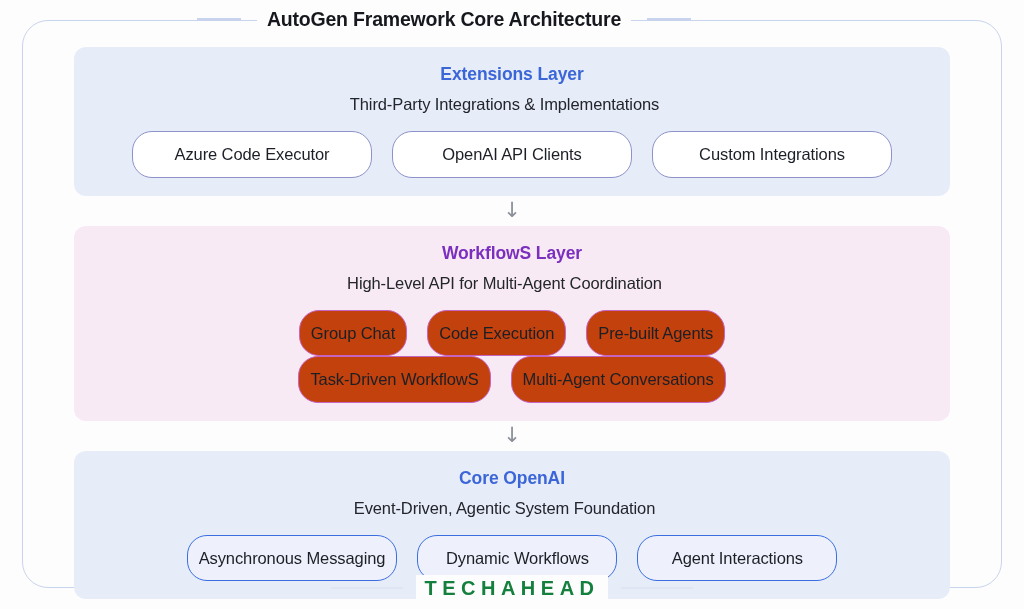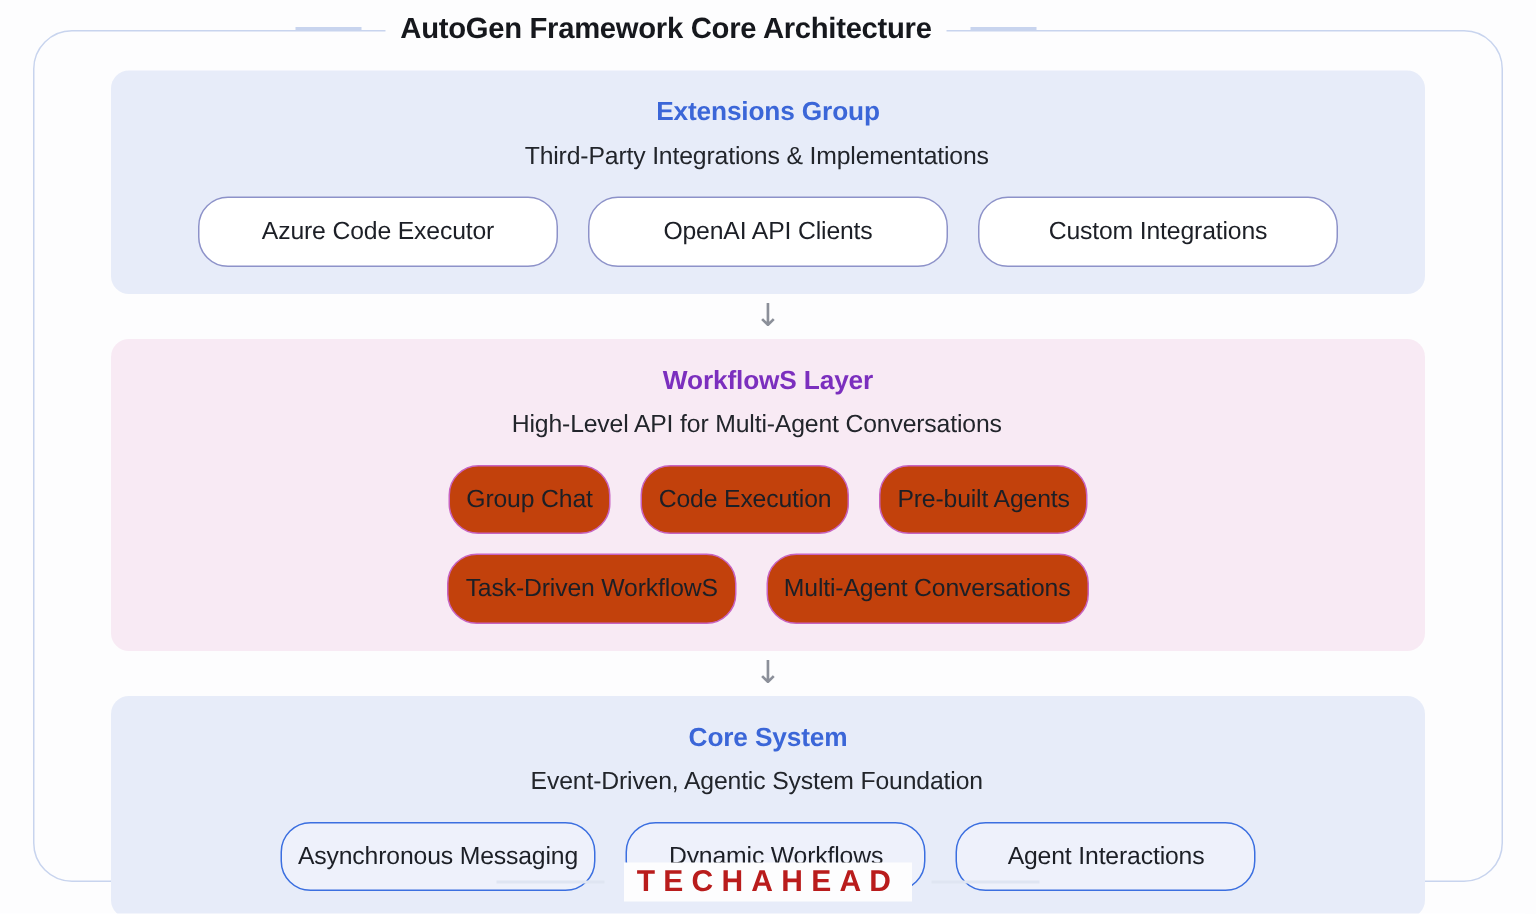--- a/index.html
+++ b/index.html
@@ -97,21 +97,21 @@
     letter-spacing: -0.1px;
   }
 
   .chip-row {
     display: flex;
     justify-content: center;
     align-items: center;
     gap: 20px;
     flex-wrap: nowrap;
   }
-  .chip-row + .chip-row { margin-top: 13px; }
+  .chip-row + .chip-row { }
 
   .chip {
     box-sizing: border-box;
     border-radius: 20px;
     font-size: 16.5px;
     font-weight: 400;
     letter-spacing: -0.1px;
     line-height: 1;
     padding: 14px 11px;
     white-space: nowrap;
@@ -167,21 +167,21 @@
   }
   .footer-rule {
     height: 1.4px;
     width: 72px;
     background: #dfe5f2;
   }
   .brand {
     font-size: 20px;
     font-weight: 700;
     letter-spacing: 5.5px;
-    color: #b91c1c;
+    color: #15803d;
     background: #fdfdfe;
     padding: 0 8px;
     white-space: nowrap;
     line-height: 26px;
   }
 </style>
 </head>
 <body>
 
 <div class="canvas">
@@ -190,53 +190,53 @@
 
   <div class="title-wrap">
     <div class="title-rule"></div>
     <div class="page-title">AutoGen Framework Core Architecture</div>
     <div class="title-rule"></div>
   </div>
 
   <div class="stack">
 
     <section class="layer layer-extensions">
-      <h2 class="layer-heading" style="color:#3b66d8">Extensions Group</h2>
+      <h2 class="layer-heading" style="color:#3b66d8">Extensions Layer</h2>
       <p class="layer-subtitle">Third-Party Integrations &amp; Implementations</p>
       <div class="chip-row">
         <div class="chip chip-ext">Azure Code Executor</div>
         <div class="chip chip-ext">OpenAI API Clients</div>
         <div class="chip chip-ext">Custom Integrations</div>
       </div>
     </section>
 
     <div class="connector">
       <span class="arrow-glyph">↓</span>
     </div>
 
     <section class="layer layer-agentchat">
       <h2 class="layer-heading" style="color:#7b2fbe">WorkflowS Layer</h2>
-      <p class="layer-subtitle">High-Level API for Multi-Agent Conversations</p>
+      <p class="layer-subtitle">High-Level API for Multi-Agent Coordination</p>
       <div class="chip-row">
         <div class="chip chip-chat">Group Chat</div>
         <div class="chip chip-chat">Code Execution</div>
         <div class="chip chip-chat">Pre-built Agents</div>
       </div>
       <div class="chip-row">
         <div class="chip chip-chat">Task-Driven WorkflowS</div>
         <div class="chip chip-chat">Multi-Agent Conversations</div>
       </div>
     </section>
 
     <div class="connector">
       <span class="arrow-glyph">↓</span>
     </div>
 
     <section class="layer layer-core">
-      <h2 class="layer-heading" style="color:#3b66d8">Core System</h2>
+      <h2 class="layer-heading" style="color:#3b66d8">Core OpenAI</h2>
       <p class="layer-subtitle">Event-Driven, Agentic System Foundation</p>
       <div class="chip-row">
         <div class="chip chip-core">Asynchronous Messaging</div>
         <div class="chip chip-core">Dynamic Workflows</div>
         <div class="chip chip-core">Agent Interactions</div>
       </div>
     </section>
 
   </div>
 

